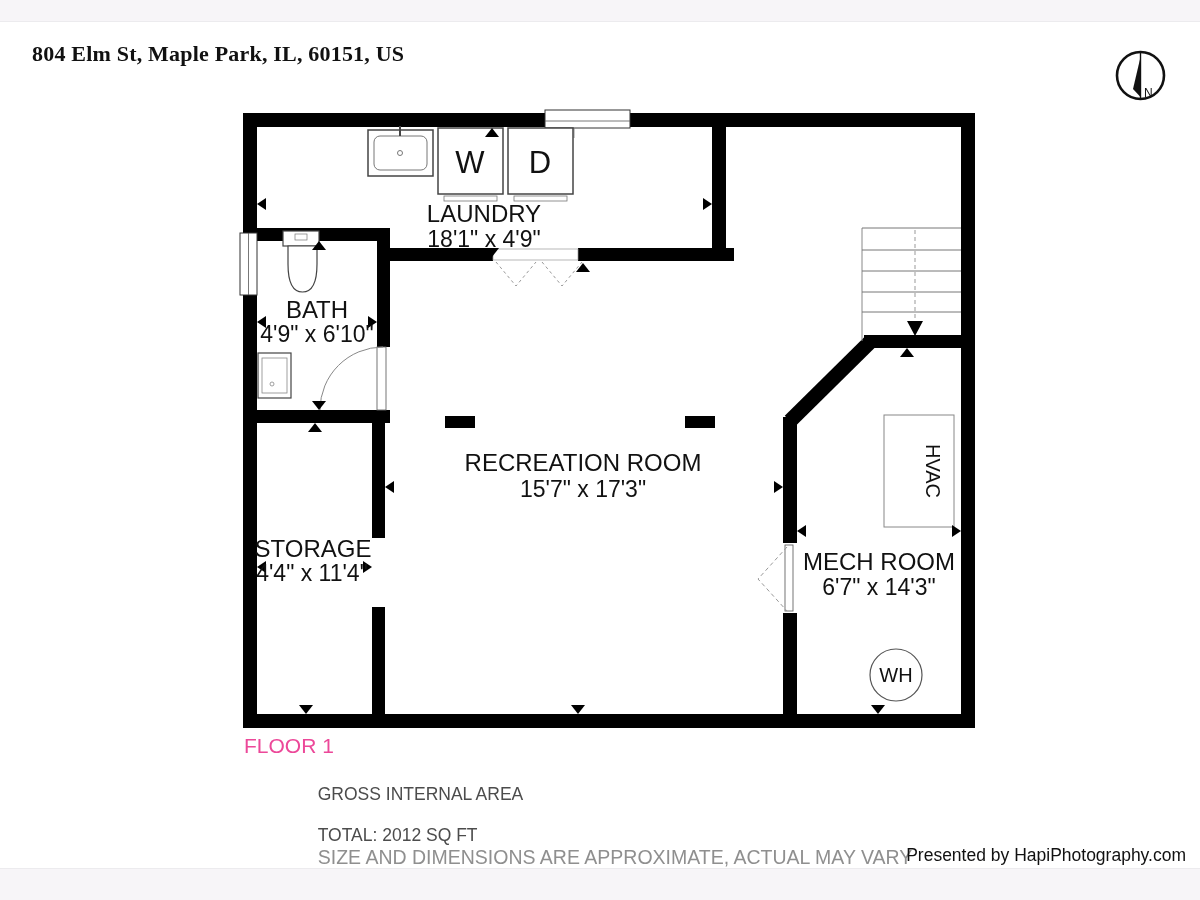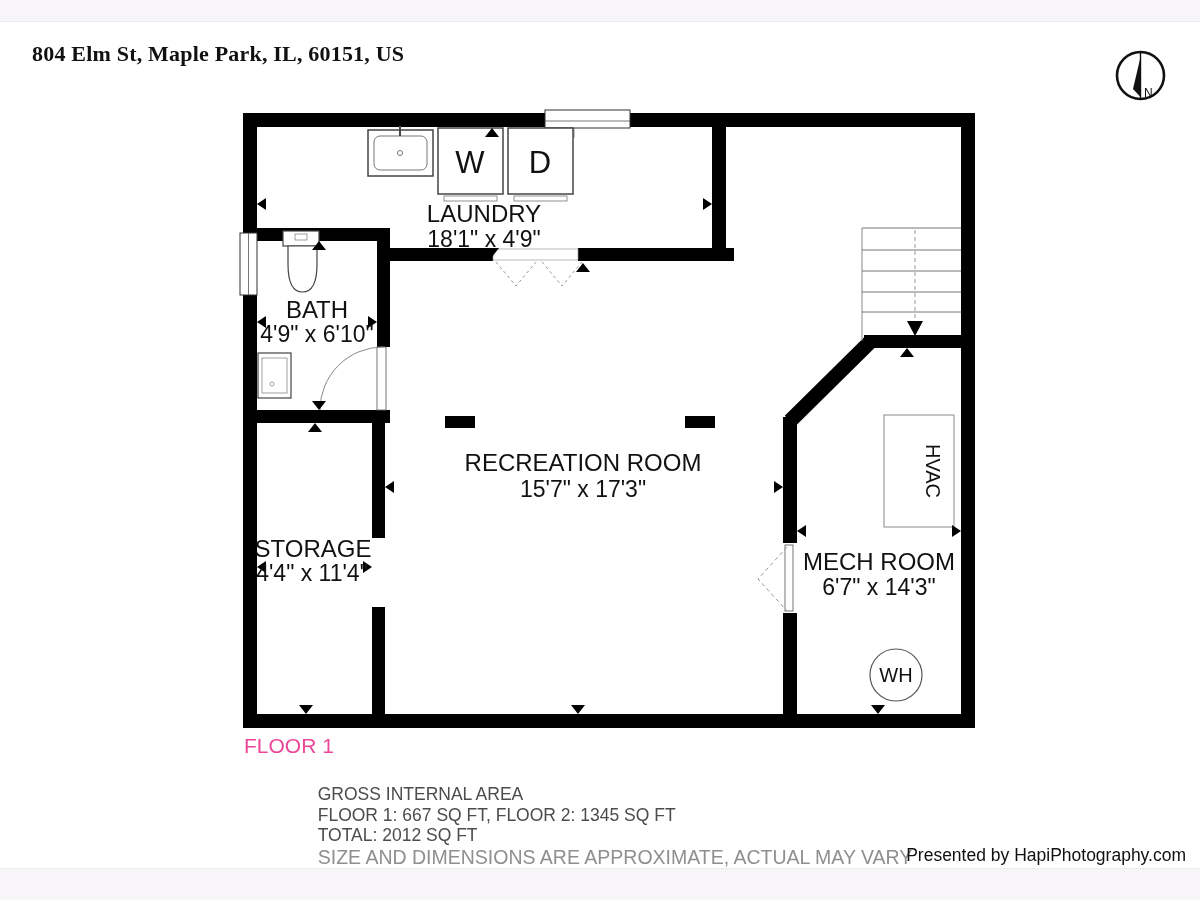--- a/index.html
+++ b/index.html
@@ -166,18 +166,18 @@
     <text class="room-dims" x="312" y="581" text-anchor="middle">4'4" x 11'4"</text>
     <text class="room-name" x="879" y="570" text-anchor="middle">MECH ROOM</text>
     <text class="room-dims" x="879" y="595" text-anchor="middle">6'7" x 14'3"</text>
   </g>
 </svg>
 
 <div id="floor-label">FLOOR 1</div>
 
 <div id="footer">
   <span>GROSS INTERNAL AREA</span><br>
-  <span>FLOOR 1: 667 SQ FT, FLOOR 2: 1345 SQ FT</span><br>
+  <br>
   <span>TOTAL: 2012 SQ FT</span>
   <span class="disclaimer">SIZE AND DIMENSIONS ARE APPROXIMATE, ACTUAL MAY VARY</span>
 </div>
 
 <div id="credit">Presented by HapiPhotography.com</div>
 
 </body></html>

